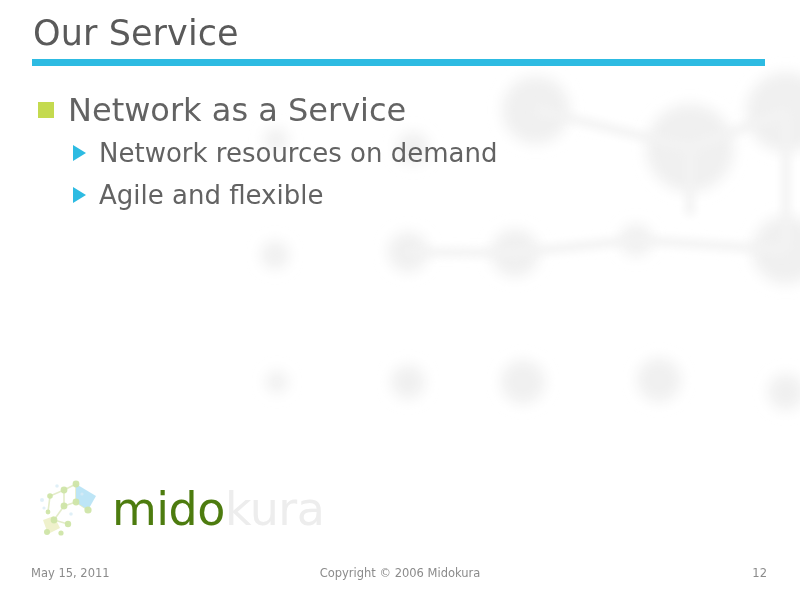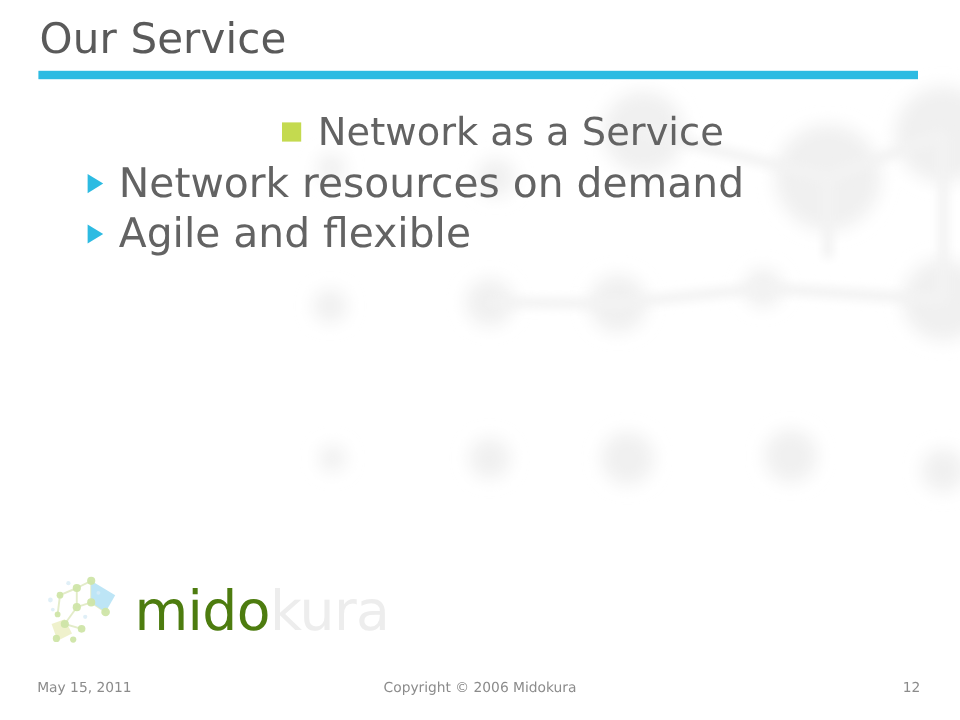--- a/index.html
+++ b/index.html
@@ -60,21 +60,20 @@
     top: 88px;
     width: 800px;
     z-index: 2;
   }
   .bullet-l1 {
     position: relative;
     display: flex;
     align-items: flex-start;
     padding-left: 38px;
     height: 44px;
-    justify-content: center;
   }
   .marker-square {
     flex: 0 0 auto;
     width: 16px;
     height: 16px;
     background: #c4da4f;
     margin-top: 14px;
     margin-right: 14px;
   }
   .bullet-l1-text {
@@ -94,21 +93,21 @@
     flex: 0 0 auto;
     width: 0;
     height: 0;
     border-left: 13px solid #2dbbe2;
     border-top: 8px solid transparent;
     border-bottom: 8px solid transparent;
     margin-top: 13px;
     margin-right: 13px;
   }
   .bullet-l2-text {
-    font-size: 34px;
+    font-size: 26px;
     line-height: 42px;
     color: #636363;
     white-space: nowrap;
   }
 
   
   #logo {
     position: absolute;
     left: 38px;
     top: 474px;

